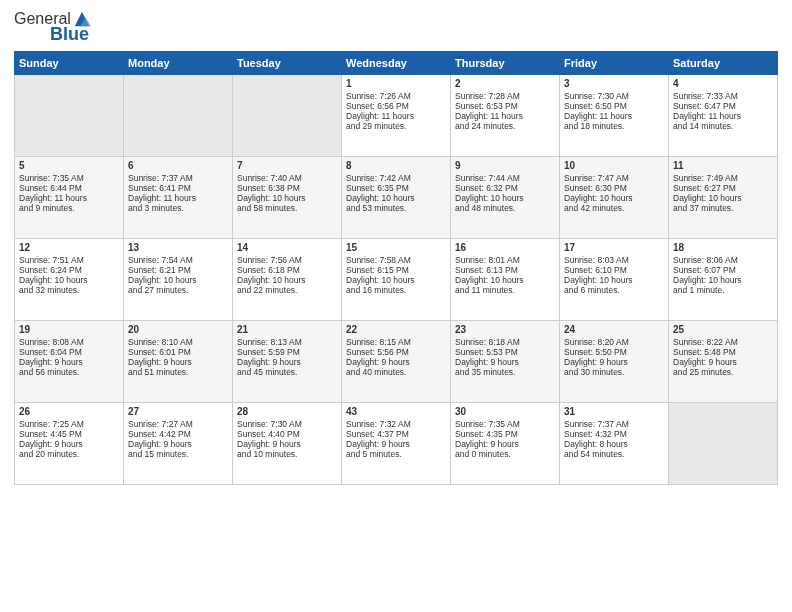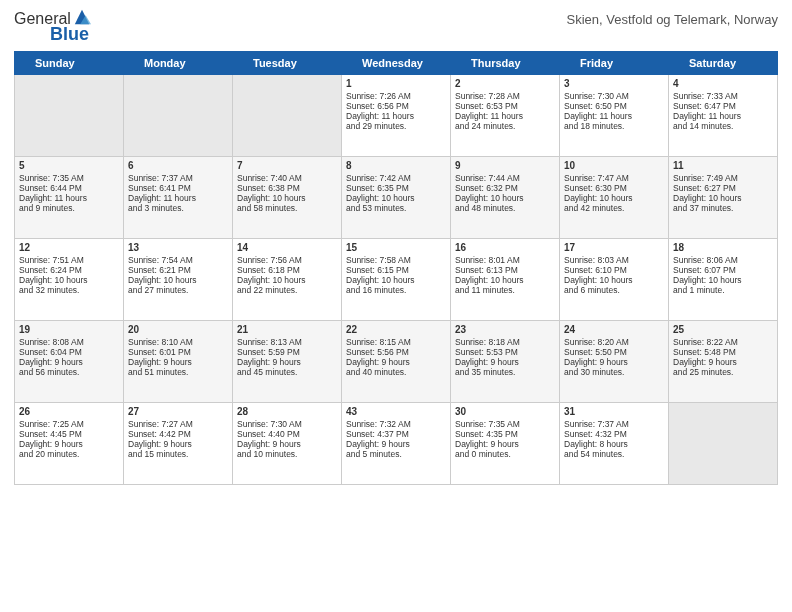--- a/index.html
+++ b/index.html
@@ -50,21 +50,21 @@
     .calendar {
       width: 100%;
       border-collapse: collapse;
       table-layout: fixed;
     }
     .calendar th {
       background: #1a5fa8;
       color: #fff;
       font-size: 11px;
       font-weight: bold;
-      padding: 5px 20px;
+      padding: 5px 4px;
       text-align: left;
       border: 1px solid #1a5fa8;
     }
     .calendar td {
       border: 1px solid #ccc;
       vertical-align: top;
       padding: 3px 4px;
       font-size: 8.5px;
       color: #333;
       height: 82px;
@@ -86,32 +86,31 @@
       background: #e8e8e8 !important;
     }
   </style>
 </head>
 <body>
 
 <div class="page">
   <div class="header">
     <div class="logo">
       <div>
-        <div style="display:flex;align-items:flex-start;">
+        <div style="display:flex;align-items:flex-end;">
           <span class="logo-general">General</span>
           <svg class="logo-icon" viewBox="0 0 20 20">
             <polygon points="2,18 10,2 18,18" fill="#1a5fa8"></polygon>
             <polygon points="8,18 14,8 20,18" fill="#4a9fd4" opacity="0.7"></polygon>
           </svg>
         </div>
         <div class="logo-blue" style="font-size:18px;font-weight:bold;color:#1a5fa8;margin-top:-4px;">Blue</div>
       </div>
     </div>
     <div class="title-block">
-      <div class="subtitle">Skien, Vestfold og Telemark, Norway</div>
     </div>
   </div>
 
   <table class="calendar">
     <thead>
       <tr>
         <th>Sunday</th>
         <th>Monday</th>
         <th>Tuesday</th>
         <th>Wednesday</th>

